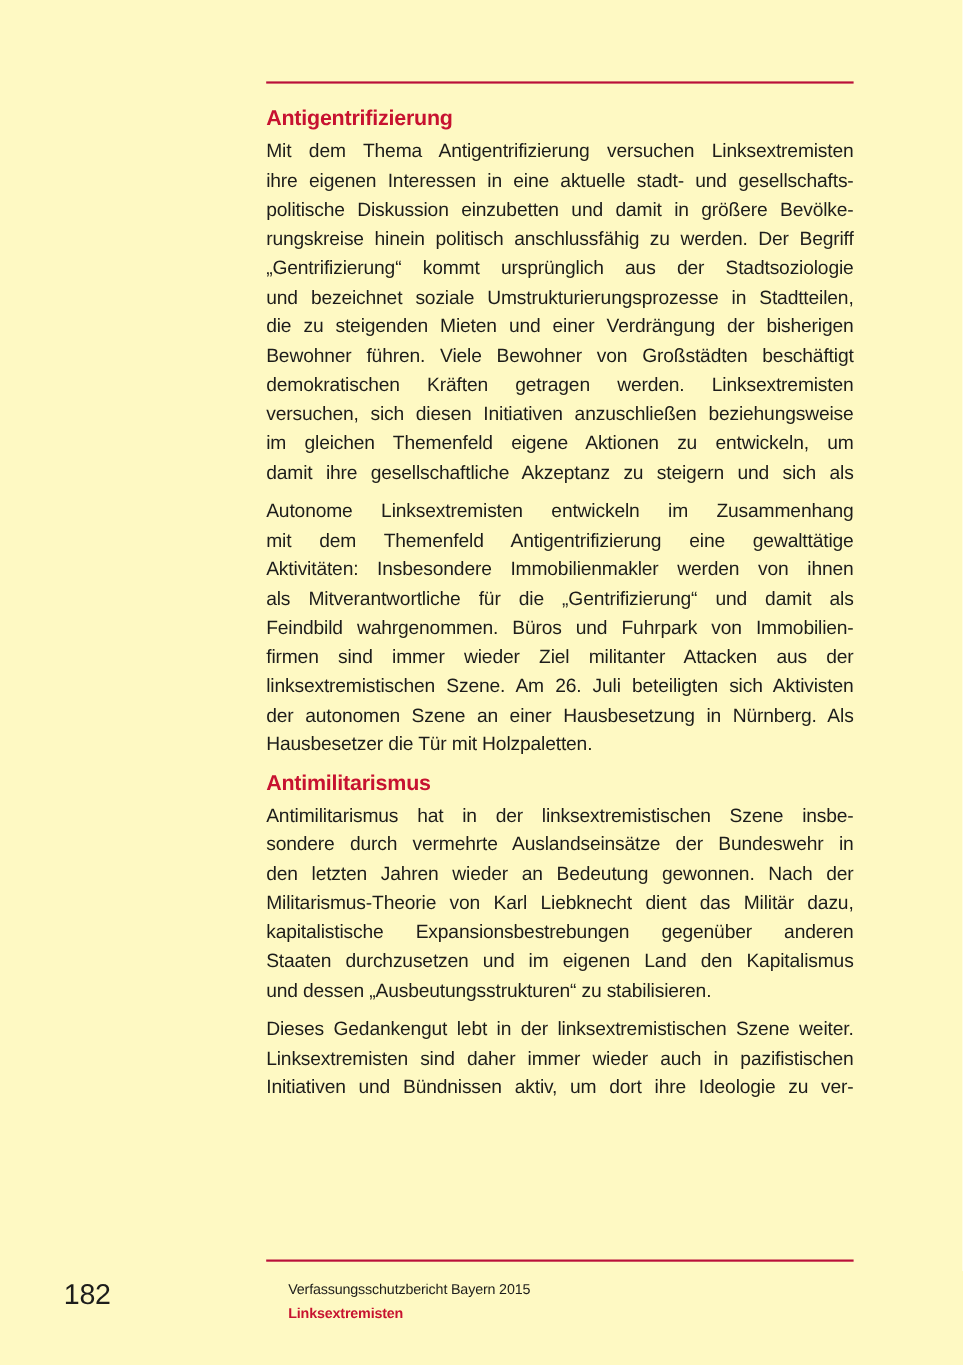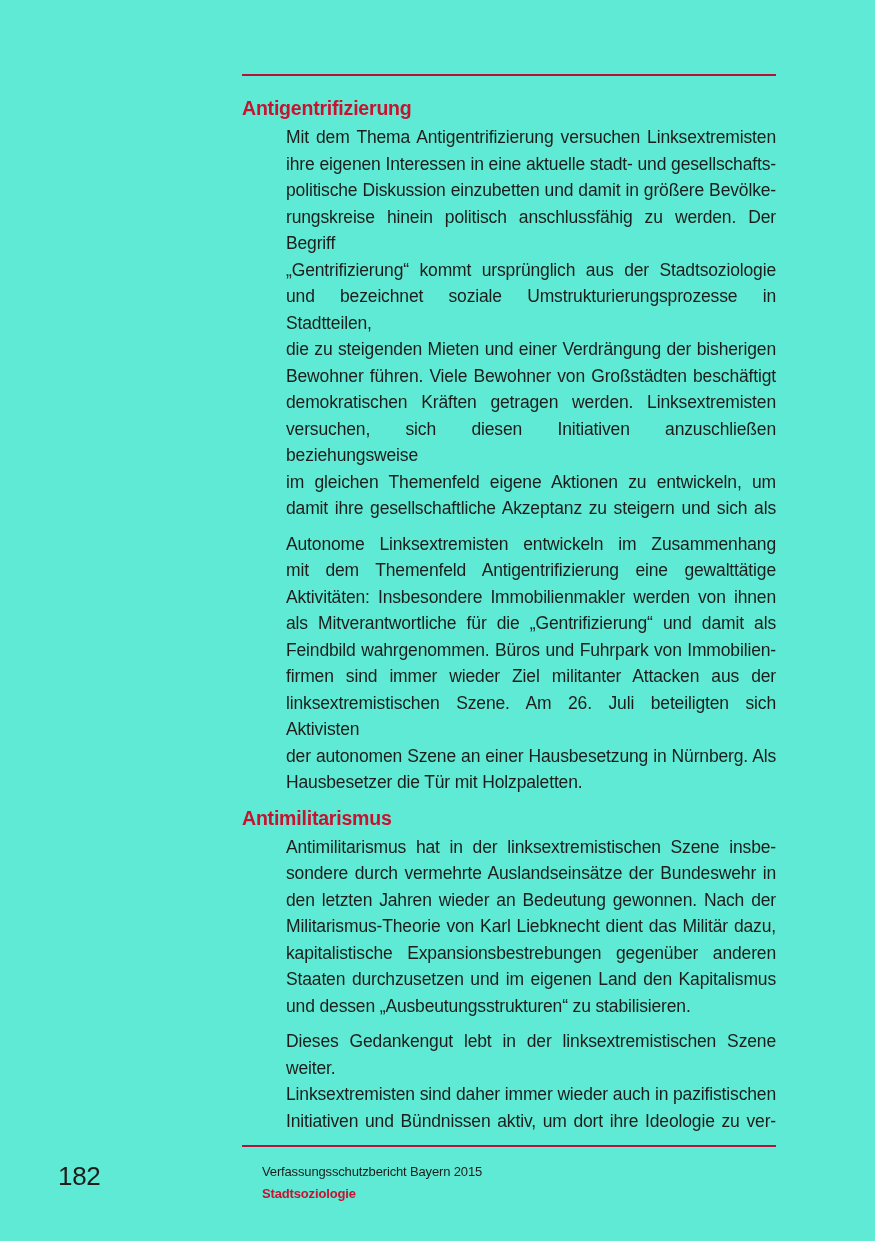--- a/index.html
+++ b/index.html
@@ -4,21 +4,21 @@
 <style>
   html, body {
     margin: 0;
     padding: 0;
     background: #ffffff;
   }
   .page {
     position: relative;
     width: 875px;
     height: 1241px;
-    background: #5eead4;
+    background: #fef9c3;
     overflow: hidden;
     font-family: "Liberation Sans", sans-serif;
     color: #1d1d1b;
   }
   .rule {
     position: absolute;
     left: 242px;
     width: 534px;
     height: 2px;
     background: #b9103a;
@@ -43,21 +43,20 @@
     color: #c71230;
     letter-spacing: -0.2px;
   }
   .para {
     margin: 0 0 9px 0;
   }
   .para .line {
     text-align: justify;
     text-align-last: justify;
     white-space: normal;
-    margin-left: 44px;
   }
   .para .line.no-stretch {
     text-align-last: left;
   }
 
   .margin-note {
     position: absolute;
     left: 60px;
     top: 504px;
     width: 170px;
@@ -147,18 +146,18 @@
         <div class="line">Linksextremisten sind daher immer wieder auch in pazifistischen</div>
         <div class="line">Initiativen und Bündnissen aktiv, um dort ihre Ideologie zu ver-</div>
       </div>
   </div>
 
 
   <div class="rule footer-rule"></div>
 
   <div class="footer">
     <div class="footer-title">Verfassungsschutzbericht Bayern 2015</div>
-    <div class="footer-chapter">Stadtsoziologie</div>
+    <div class="footer-chapter">Linksextremisten</div>
   </div>
 
   <div class="page-number">182</div>
 
 </div>
 
 </body></html>

